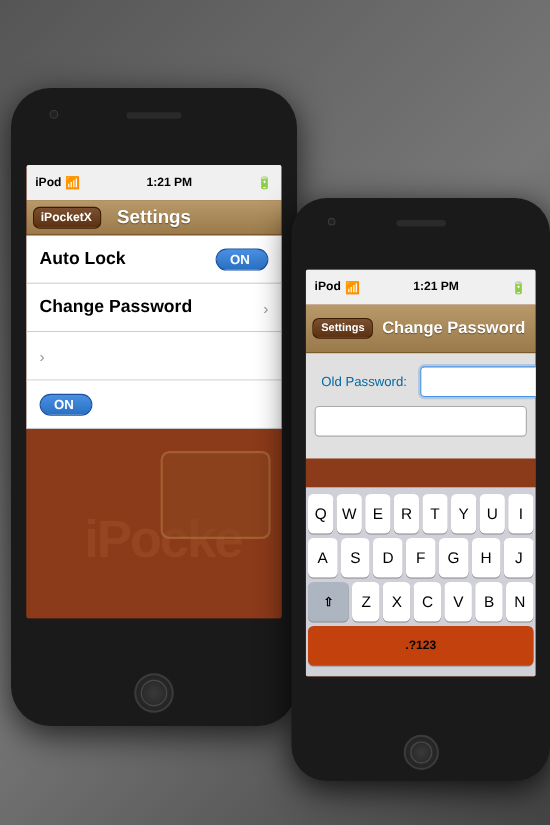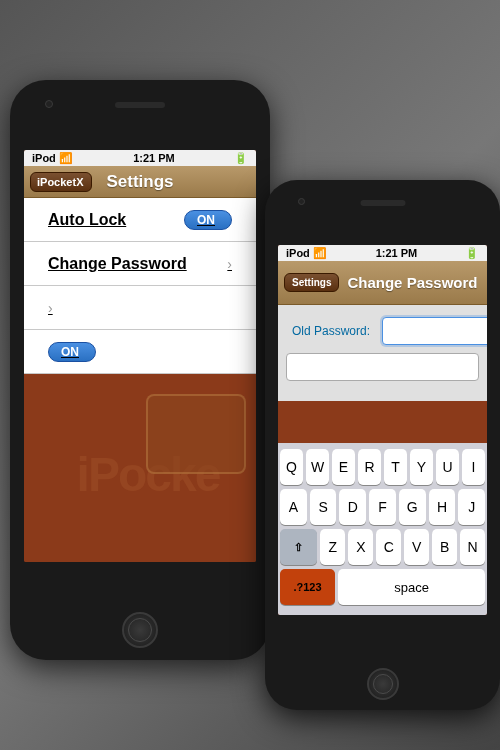--- a/index.html
+++ b/index.html
@@ -38,21 +38,21 @@
       top: 70px;
       width: 232px;
       height: 412px;
       background: #8b3a1a;
       overflow: hidden;
       border-radius: 2px;
     }
 
     
     .status-bar {
-      height: 16px;
+      height: 32px;
       background: #f0f0f0;
       display: flex;
       align-items: center;
       justify-content: space-between;
       padding: 0 8px;
       font-size: 11px;
       font-weight: bold;
       color: #000;
     }
 
@@ -90,25 +90,24 @@
 
     
     .settings-list {
       background: #fff;
     }
 
     .settings-row {
       display: flex;
       align-items: center;
       justify-content: space-between;
-      padding: 0 24px;
+      padding: 0 12px;
       height: 44px;
       border-bottom: 1px solid #c8c8c8;
       background: #fff;
-      text-decoration: underline;
     }
 
     .settings-row-label {
       font-size: 16px;
       font-weight: bold;
       color: #000;
     }
 
     .toggle-on {
       background: linear-gradient(to bottom, #4a90e2, #2a70c2);
@@ -502,19 +501,18 @@
         <div class="kb-key">Z</div>
         <div class="kb-key">X</div>
         <div class="kb-key">C</div>
         <div class="kb-key">V</div>
         <div class="kb-key">B</div>
         <div class="kb-key">N</div>
       </div>
 
       <div class="kb-row">
         <div class="kb-key num special">.?123</div>
-        <div class="kb-key space">space</div>
       </div>
     </div>
   </div>
 
   <div class="phone2-home-btn"></div>
 </div>
 
 </body></html>

